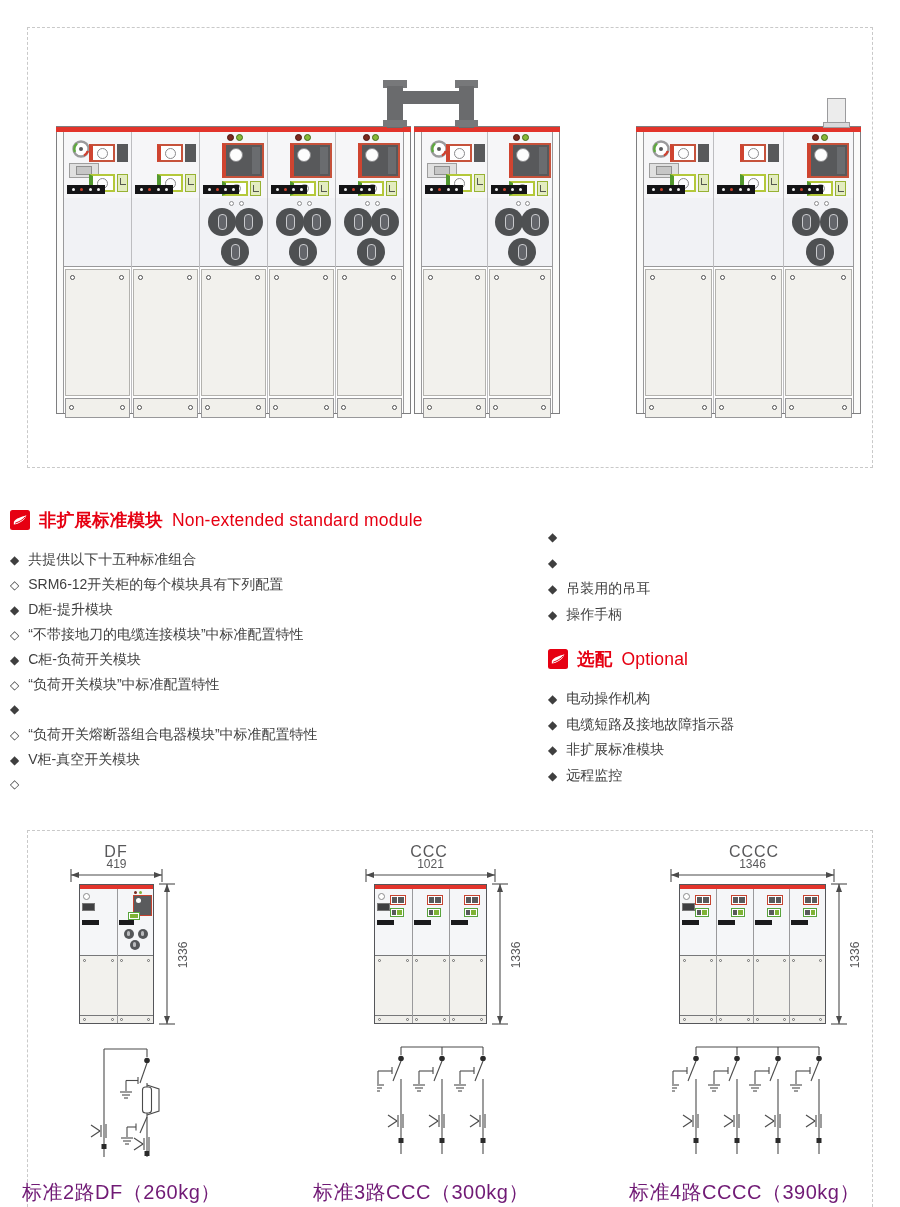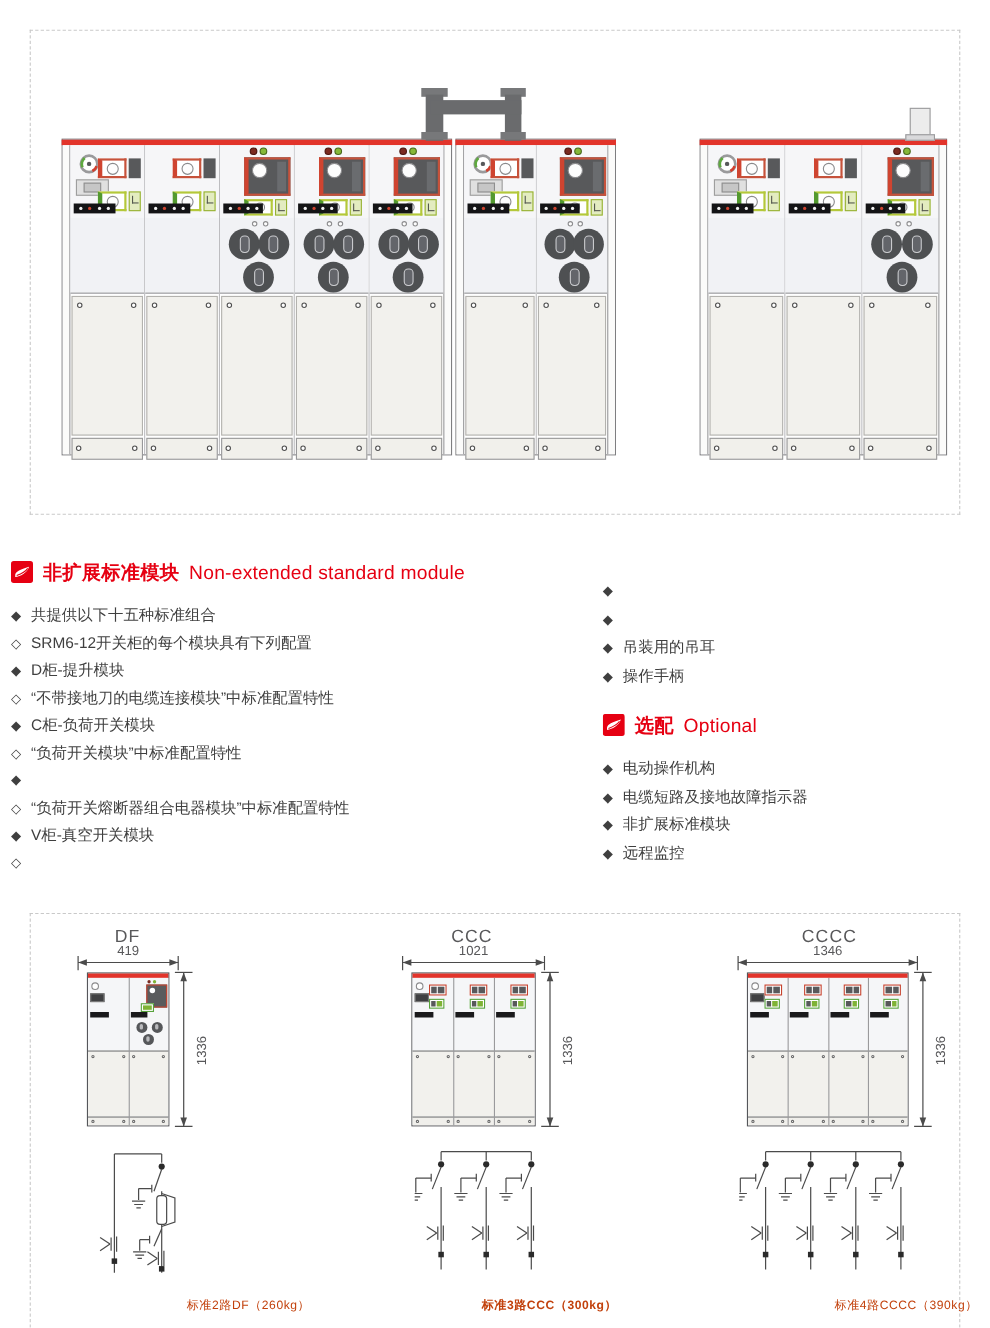--- a/index.html
+++ b/index.html
@@ -60,21 +60,21 @@
   ul.feat{list-style:none;margin:15px 0 0 0;padding:0;}
   ul.feat li{display:flex;gap:9px;align-items:baseline;font-size:14px;color:#3f3f3f;height:25px;line-height:25px;}
   ul.feat li .mk{font-size:12px;color:#3f3f3f;flex:0 0 auto;}
   #col-right ul.feat li{height:25.5px;line-height:25.5px;}
   #opt-head{margin-top:20px;}
 
   
   .dtitle{position:absolute;font-size:16px;color:#58585a;letter-spacing:1px;text-align:center;}
   .dimlab{position:absolute;font-size:12px;color:#58585a;text-align:center;}
   .dimlab.v{transform:rotate(-90deg);}
-  .dcap{position:absolute;font-size:11px;color:#c2410c;text-align:right;letter-spacing:.5px;}
+  .dcap{position:absolute;font-size:20px;color:#701a75;text-align:left;letter-spacing:.5px;}
   .mini{position:absolute;border:1px solid #55565a;background:#fbfbfa;box-sizing:border-box;}
   .mini .mred{position:absolute;left:0;right:0;top:0;height:4px;background:#e2342b;}
   .mini .mup{position:absolute;left:0;right:0;top:4px;height:66px;background:#f5f6f8;}
   .mini .mdoor{position:absolute;left:0;right:0;top:70px;height:60px;background:#f2f1ed;border-top:1px solid #77787a;box-sizing:border-box;}
   .mini .mkick{position:absolute;left:0;right:0;top:130px;bottom:0;background:#f0efeb;border-top:1px solid #77787a;box-sizing:border-box;}
   .mini .mdiv{position:absolute;top:4px;bottom:0;width:1px;background:#9a9a9c;}
   .mini .mscrew{position:absolute;width:3px;height:3px;border-radius:50%;border:1px solid #6a6a6a;background:#fff;box-sizing:border-box;}
   .m-red{position:absolute;border:1px solid #c6432f;background:#fff;box-sizing:border-box;display:flex;gap:1px;padding:1px;}
   .m-red i{flex:1;background:#58595b;}
   .m-grn{position:absolute;border:1px solid #58a33c;background:#fff;box-sizing:border-box;display:flex;gap:1px;padding:1px;}
@@ -821,21 +821,21 @@
           <line x1="77" y1="44" x2="89" y2="44" stroke="#4b4b4b" stroke-width="1.1" fill="none"></line>
           <line x1="79" y1="47" x2="87" y2="47" stroke="#4b4b4b" stroke-width="1.1" fill="none"></line>
           <line x1="81" y1="50" x2="85" y2="50" stroke="#4b4b4b" stroke-width="1.1" fill="none"></line>
           <line x1="106" y1="38" x2="106" y2="113" stroke="#4b4b4b" stroke-width="1.1" fill="none"></line>
           <line x1="93" y1="74" x2="102" y2="80" stroke="#4b4b4b" stroke-width="1.1" fill="none"></line>
           <line x1="93" y1="86" x2="102" y2="80" stroke="#4b4b4b" stroke-width="1.1" fill="none"></line>
           <line x1="103" y1="74" x2="103" y2="86" stroke="#4b4b4b" stroke-width="1.1" fill="none"></line>
           <line x1="108" y1="73" x2="108" y2="87" stroke="#4b4b4b" stroke-width="1.1" fill="none"></line>
           <rect x="103.5" y="97" width="5" height="5" fill="#2a2a2a"></rect>
         </svg></div>
-      <div class="dcap" style="left: 273px; top: 348px; width: 260px; font-weight: bold;">标准3路CCC（300kg）</div>
+      <div class="dcap" style="left: 285px; top: 348px; width: 260px;">标准3路CCC（300kg）</div>
       <div class="dtitle" style="left: 666px; top: 12px; width: 120px;">CCCC</div>
       <div class="dimlab" style="left: 641px; top: 26px; width: 167px;">1346</div>
       <div style="position: absolute; left: 642px; top: 36px;"><svg class="dim" width="165" height="17" style="position:static">
           <line x1="1" y1="2" x2="1" y2="15" stroke="#4b4b4b" stroke-width="1.1" fill="none"></line>
           <line x1="164" y1="2" x2="164" y2="15" stroke="#4b4b4b" stroke-width="1.1" fill="none"></line>
           <line x1="1" y1="8" x2="164" y2="8" stroke="#4b4b4b" stroke-width="1.1" fill="none"></line>
           <polygon points="1,8 9,5 9,11" fill="#4b4b4b"></polygon>
           <polygon points="164,8 156,5 156,11" fill="#4b4b4b"></polygon>
         </svg></div>
       <div class="mini" style="left: 651px; top: 53px; width: 147px; height: 140px;">

